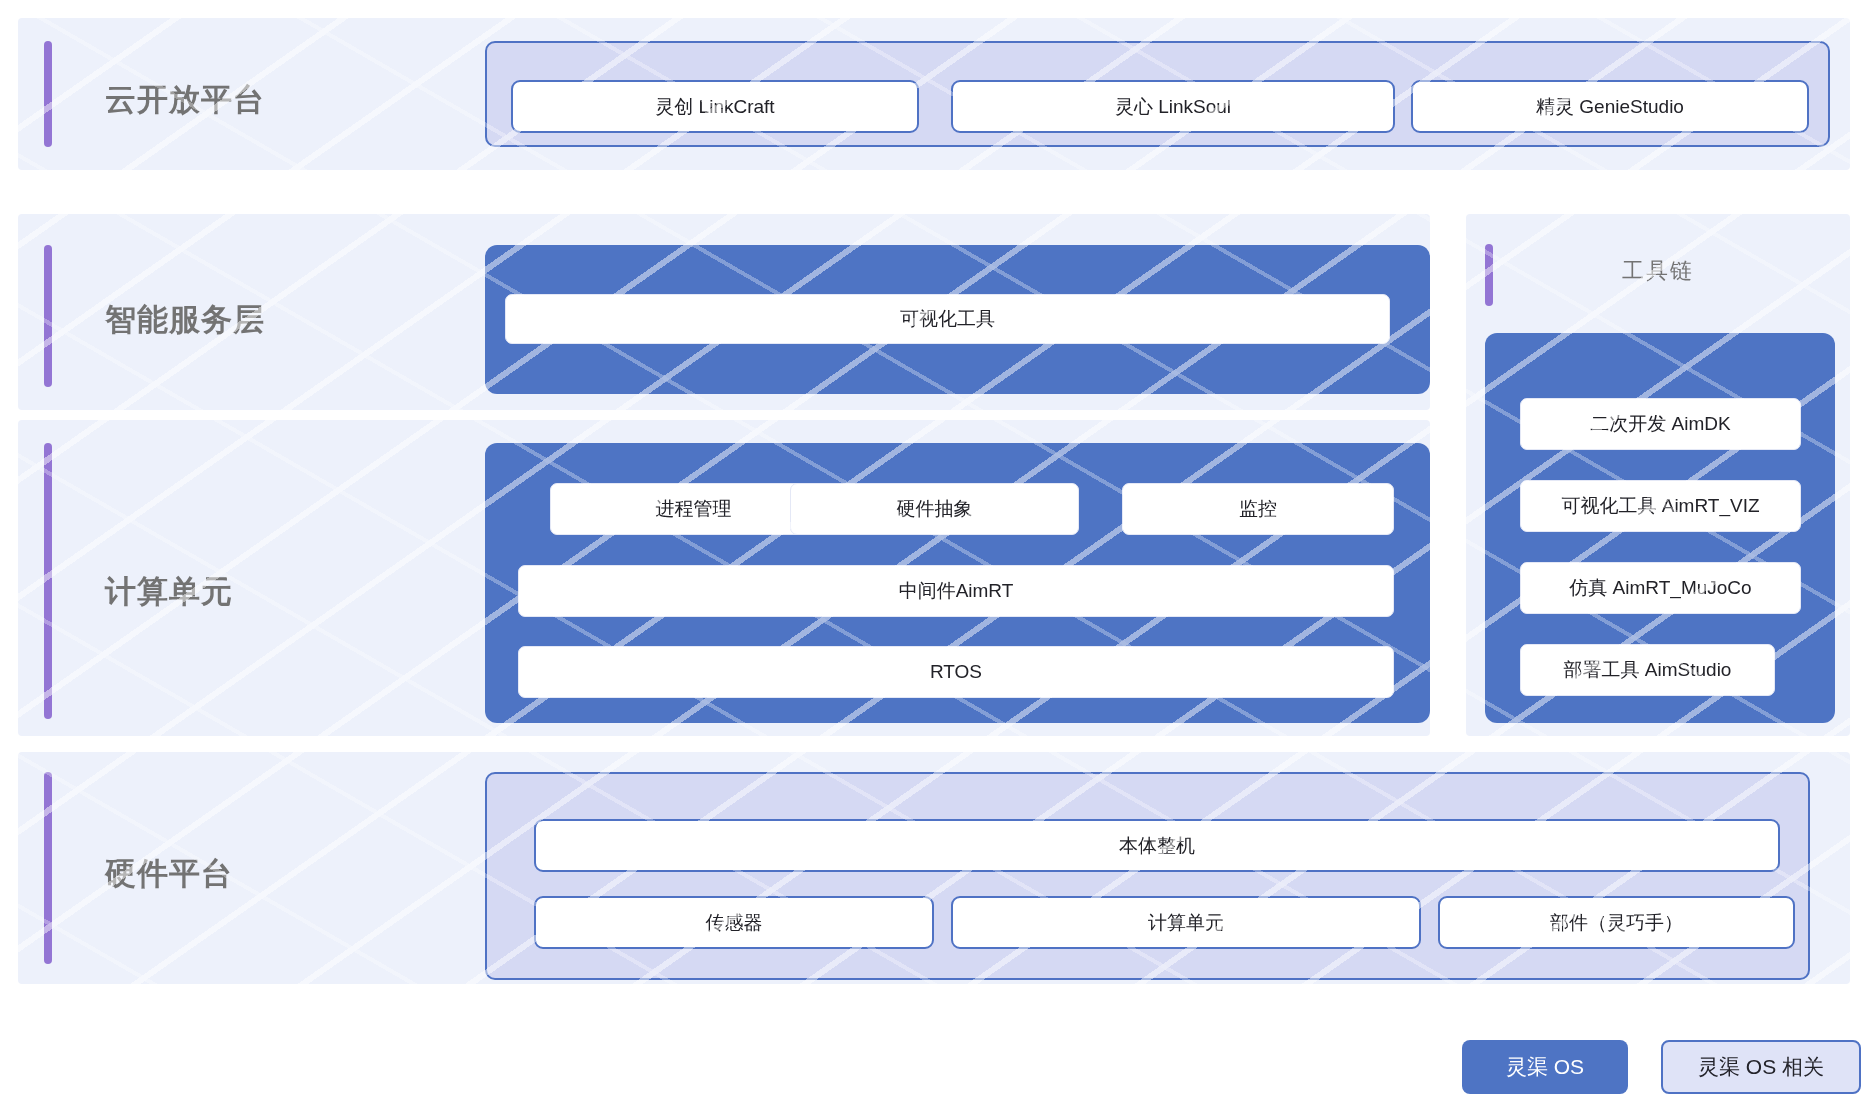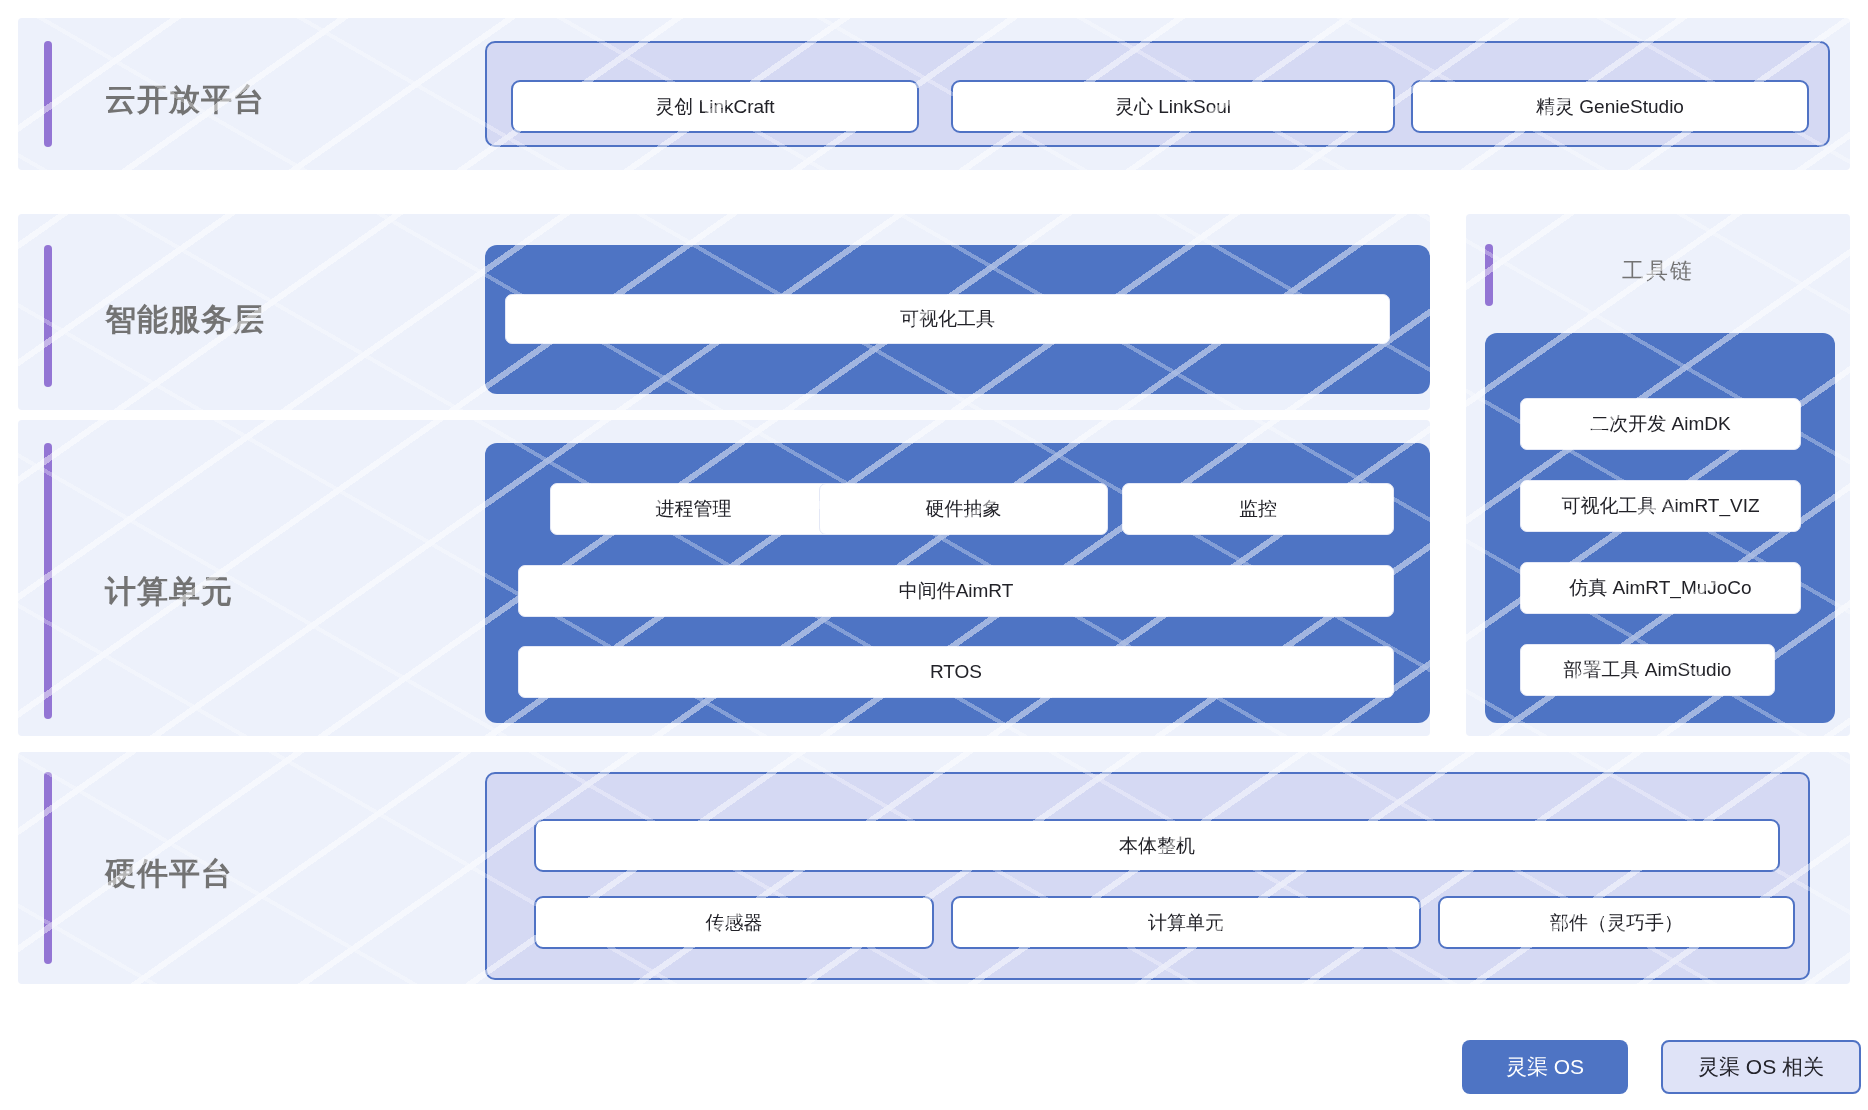--- a/index.html
+++ b/index.html
@@ -143,21 +143,21 @@
   <div class="group blue" style="left:485px; top:245px; width:945px; height:149px;"></div>
   <div class="card plain" style="left:505px; top:294px; width:885px; height:50px;">可视化工具</div>
 
   <div class="band" style="left:18px; top:420px; width:1412px; height:316px;"></div>
   <div class="accent" style="left:44px; top:443px; height:276px;"></div>
   <div class="rowlabel" style="left:105px; top:571px;">计算单元</div>
 
   <div class="group blue" style="left:485px; top:443px; width:945px; height:280px;"></div>
 
   <div class="card plain" style="left:518px; top:483px; width:287px; height:52px;margin-left:32px;">进程管理</div>
-  <div class="card plain" style="left:819px; top:483px; width:289px; height:52px;">硬件抽象</div>
+  <div class="card plain" style="left:790px; top:483px; width:289px; height:52px;">硬件抽象</div>
   <div class="card plain" style="left:1122px; top:483px; width:272px; height:52px;">监控</div>
 
   <div class="card plain" style="left:518px; top:565px; width:876px; height:52px;">中间件AimRT</div>
 
   <div class="card plain" style="left:518px; top:646px; width:876px; height:52px;">RTOS</div>
 
   <div class="band" style="left:1466px; top:214px; width:384px; height:522px;"></div>
   <div class="accent" style="left:1485px; top:244px; height:62px;"></div>
   <div class="tool-title" style="left:1622px; top:256px;">工具链</div>
 

